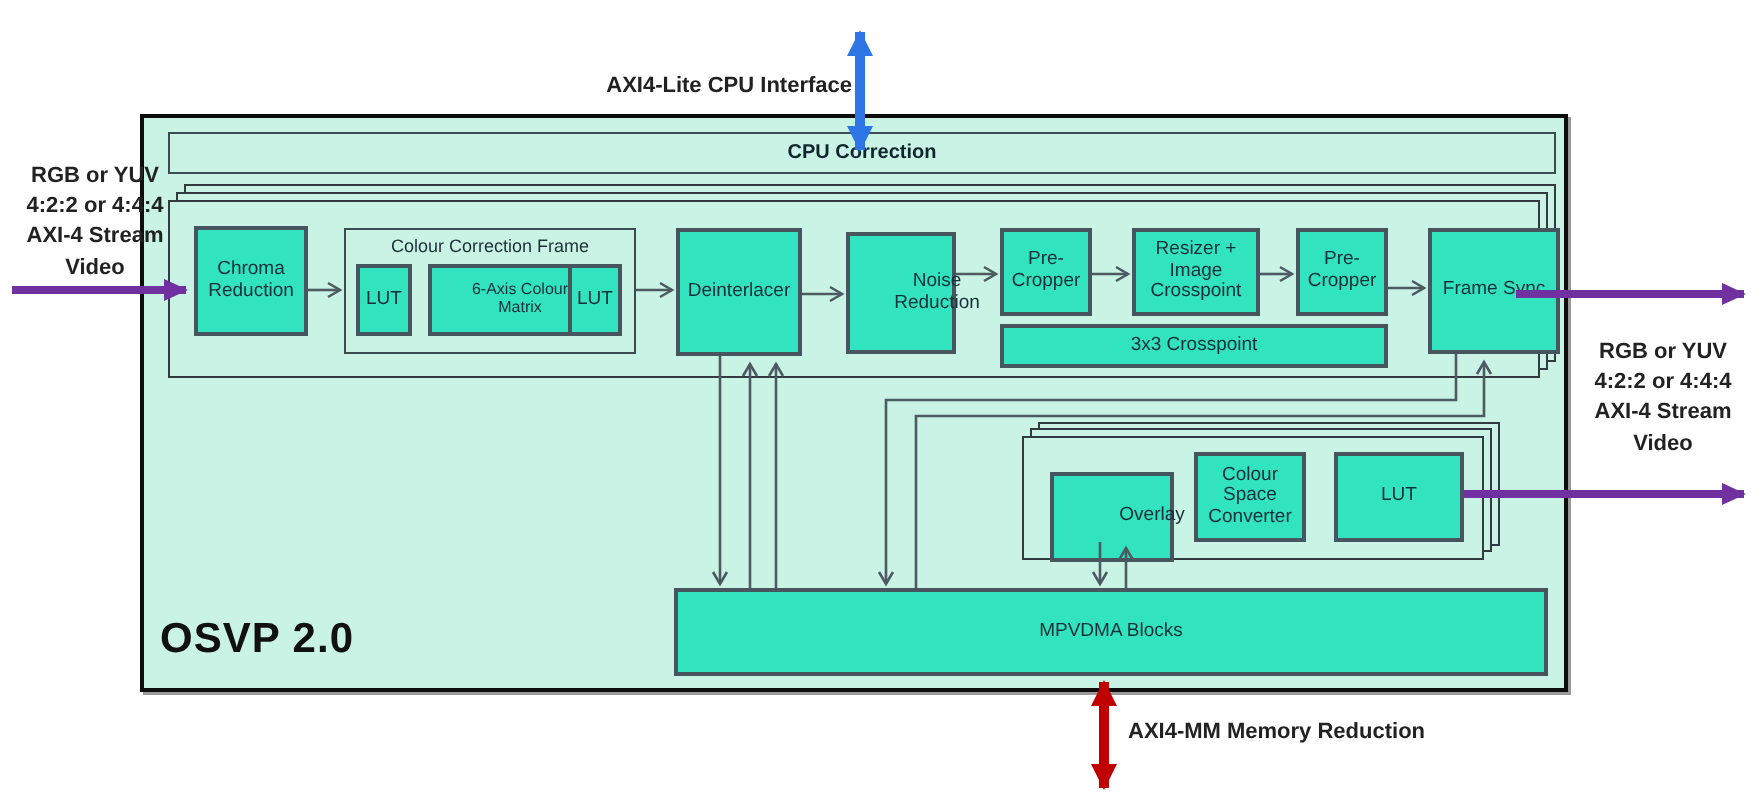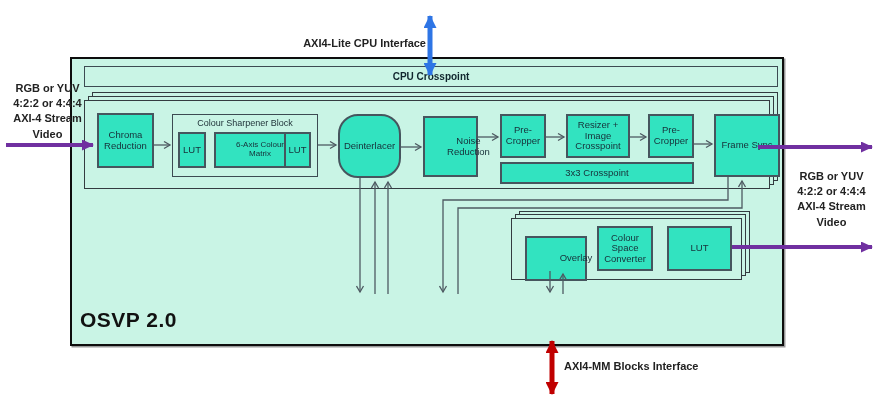--- a/index.html
+++ b/index.html
@@ -45,64 +45,65 @@
   .mk-red{fill:var(--arrow-red,#c00000);stroke:none;}
 </style>
 </head>
 <body>
 
 <div class="canvas">
 
   <div class="abs outer" style="left:70px;top:57px;width:714px;height:289px;"></div>
 
   <div class="abs grp bar-label" style="left:84px;top:66px;width:694px;height:21px;">
-    <span>CPU Crosspoint</span>
+    <span>CPU Correction</span>
   </div>
 
   <div class="abs layer" style="left:92px;top:92px;width:686px;height:89px;"></div>
   <div class="abs layer" style="left:88px;top:96px;width:686px;height:89px;"></div>
   <div class="abs layer" style="left:84px;top:100px;width:686px;height:89px;"></div>
 
   <div class="abs blk" style="left:97px;top:113px;width:57px;height:55px;">Chroma Reduction</div>
 
   <div class="abs grp" style="left:172px;top:114px;width:146px;height:63px;">
-    <span class="grp-label">Colour Sharpener Block</span>
+    <span class="grp-label">Colour Correction Frame</span>
   </div>
   <div class="abs blk" style="left:178px;top:132px;width:28px;height:36px;">LUT</div>
   <div class="abs blk small" style="left:214px;top:132px;width:80px;height:36px;padding-left:12px;">6-Axis Colour Matrix</div>
   <div class="abs blk" style="left:284px;top:132px;width:27px;height:36px;">LUT</div>
 
-  <div class="abs blk" style="left:338px;top:114px;width:63px;height:64px;border-radius:20px;">Deinterlacer</div>
+  <div class="abs blk" style="left:338px;top:114px;width:63px;height:64px;">Deinterlacer</div>
   <div class="abs blk" style="left:423px;top:116px;width:55px;height:61px;padding-left:36px;">Noise Reduction</div>
   <div class="abs blk" style="left:500px;top:114px;width:46px;height:44px;">Pre-Cropper</div>
   <div class="abs blk" style="left:566px;top:114px;width:64px;height:44px;">Resizer + Image Crosspoint</div>
   <div class="abs blk" style="left:648px;top:114px;width:46px;height:44px;">Pre-Cropper</div>
   <div class="abs blk" style="left:714px;top:114px;width:66px;height:63px;">Frame Sync</div>
   <div class="abs blk" style="left:500px;top:162px;width:194px;height:22px;">3x3 Crosspoint</div>
 
   <div class="abs layer" style="left:519px;top:211px;width:231px;height:62px;"></div>
   <div class="abs layer" style="left:515px;top:214px;width:231px;height:62px;"></div>
   <div class="abs layer" style="left:511px;top:218px;width:231px;height:62px;"></div>
   <div class="abs blk" style="left:525px;top:236px;width:62px;height:45px;padding-left:40px;">Overlay</div>
   <div class="abs blk" style="left:597px;top:226px;width:56px;height:45px;">Colour Space Converter</div>
   <div class="abs blk" style="left:667px;top:226px;width:65px;height:45px;">LUT</div>
 
+  <div class="abs blk" style="left:337px;top:294px;width:437px;height:44px;font-size:9.5px;">MPVDMA Blocks</div>
 
   <div class="abs osvp-title" style="left:80px;top:308px;">OSVP 2.0</div>
 
   <div class="abs ext-label" style="left:0;top:81px;width:95px;">RGB or YUV
 4:2:2 or 4:4:4
 AXI-4 Stream
 Video</div>
   <div class="abs ext-label" style="left:782px;top:169px;width:99px;">RGB or YUV
 4:2:2 or 4:4:4
 AXI-4 Stream
 Video</div>
   <div class="abs ext-label right-align" style="left:280px;top:36px;width:146px;">AXI4-Lite CPU Interface</div>
-  <div class="abs ext-label left-align" style="left:564px;top:359px;width:180px;">AXI4-MM Blocks Interface</div>
+  <div class="abs ext-label left-align" style="left:564px;top:359px;width:180px;">AXI4-MM Memory Reduction</div>
 
   <svg class="wires" width="881" height="402" viewBox="0 0 881 402">
     <defs>
       <marker id="mh-conn" markerWidth="9" markerHeight="9" refX="7" refY="4.5" orient="auto" markerUnits="userSpaceOnUse">
         <path class="mk-conn" d="M1,1 L7,4.5 L1,8"></path>
       </marker>
       <marker id="mh-purple" markerWidth="12" markerHeight="11" refX="11" refY="5.5" orient="auto" markerUnits="userSpaceOnUse">
         <path class="mk-purple" d="M0,0 L12,5.5 L0,11 Z"></path>
       </marker>
       <marker id="mh-blue" markerWidth="13" markerHeight="13" refX="12" refY="6.5" orient="auto-start-reverse" markerUnits="userSpaceOnUse">

